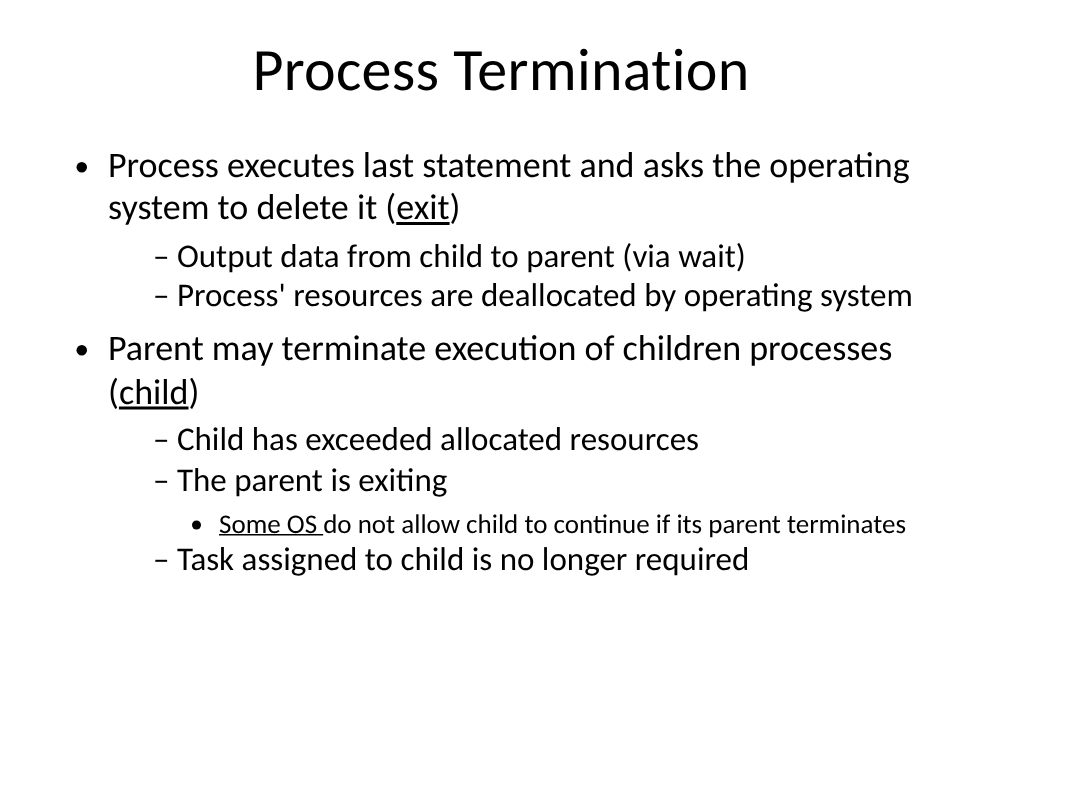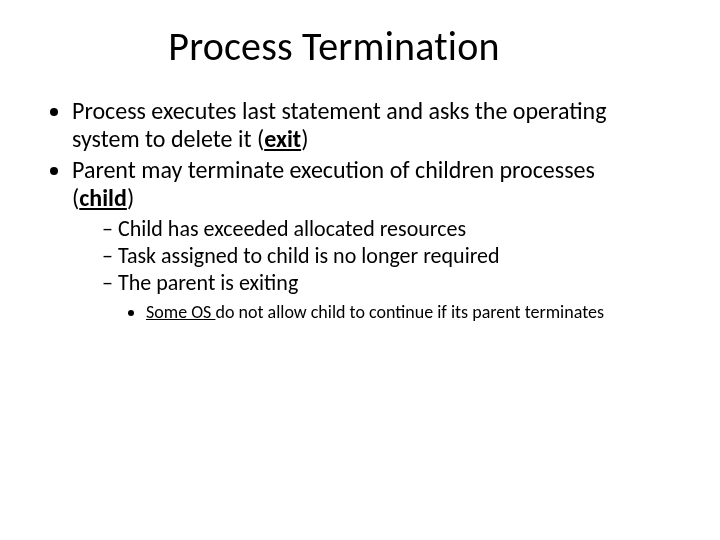--- a/index.html
+++ b/index.html
@@ -47,39 +47,43 @@
   ul.lvl2 > li {
     margin-bottom: 0;
   }
   ul.lvl3 {
     list-style: disc;
     padding-left: 44px;
     margin: 4px 0 0 0;
     font-size: 18px;
     line-height: 1.25;
   }
-  .b { font-weight: 700; }
+  .b { font-weight: 400; }
   .u { text-decoration: underline; }
 </style>
 </head>
 <body>
 
 <div class="slide">
   <h1 class="title">Process Termination</h1>
 
   <ul class="lvl1">
     <li>
       <span>Process executes last statement and asks the operating system to delete it (</span><span class="b u">exit</span><span>)</span>
+      <ul class="lvl2">
+        <li><span>Output data from child to parent (via </span><span class="b">wait</span><span>)</span></li>
+        <li><span>Process' resources are deallocated by operating system</span></li>
+      </ul>
     </li>
     <li>
       <span>Parent may terminate execution of children processes (</span><span class="b u">child</span><span>)</span>
       <ul class="lvl2">
         <li><span>Child has exceeded allocated resources</span></li>
-        <li><span>Task assigned to child is no longer required</span></li>
         <li><span>The parent is exiting</span>
           <ul class="lvl3">
             <li><span class="u">Some OS </span><span>do not allow child to continue if its parent terminates</span></li>
           </ul>
         </li>
+        <li><span>Task assigned to child is no longer required</span></li>
       </ul>
     </li>
   </ul>
 </div>
 
 </body></html>

